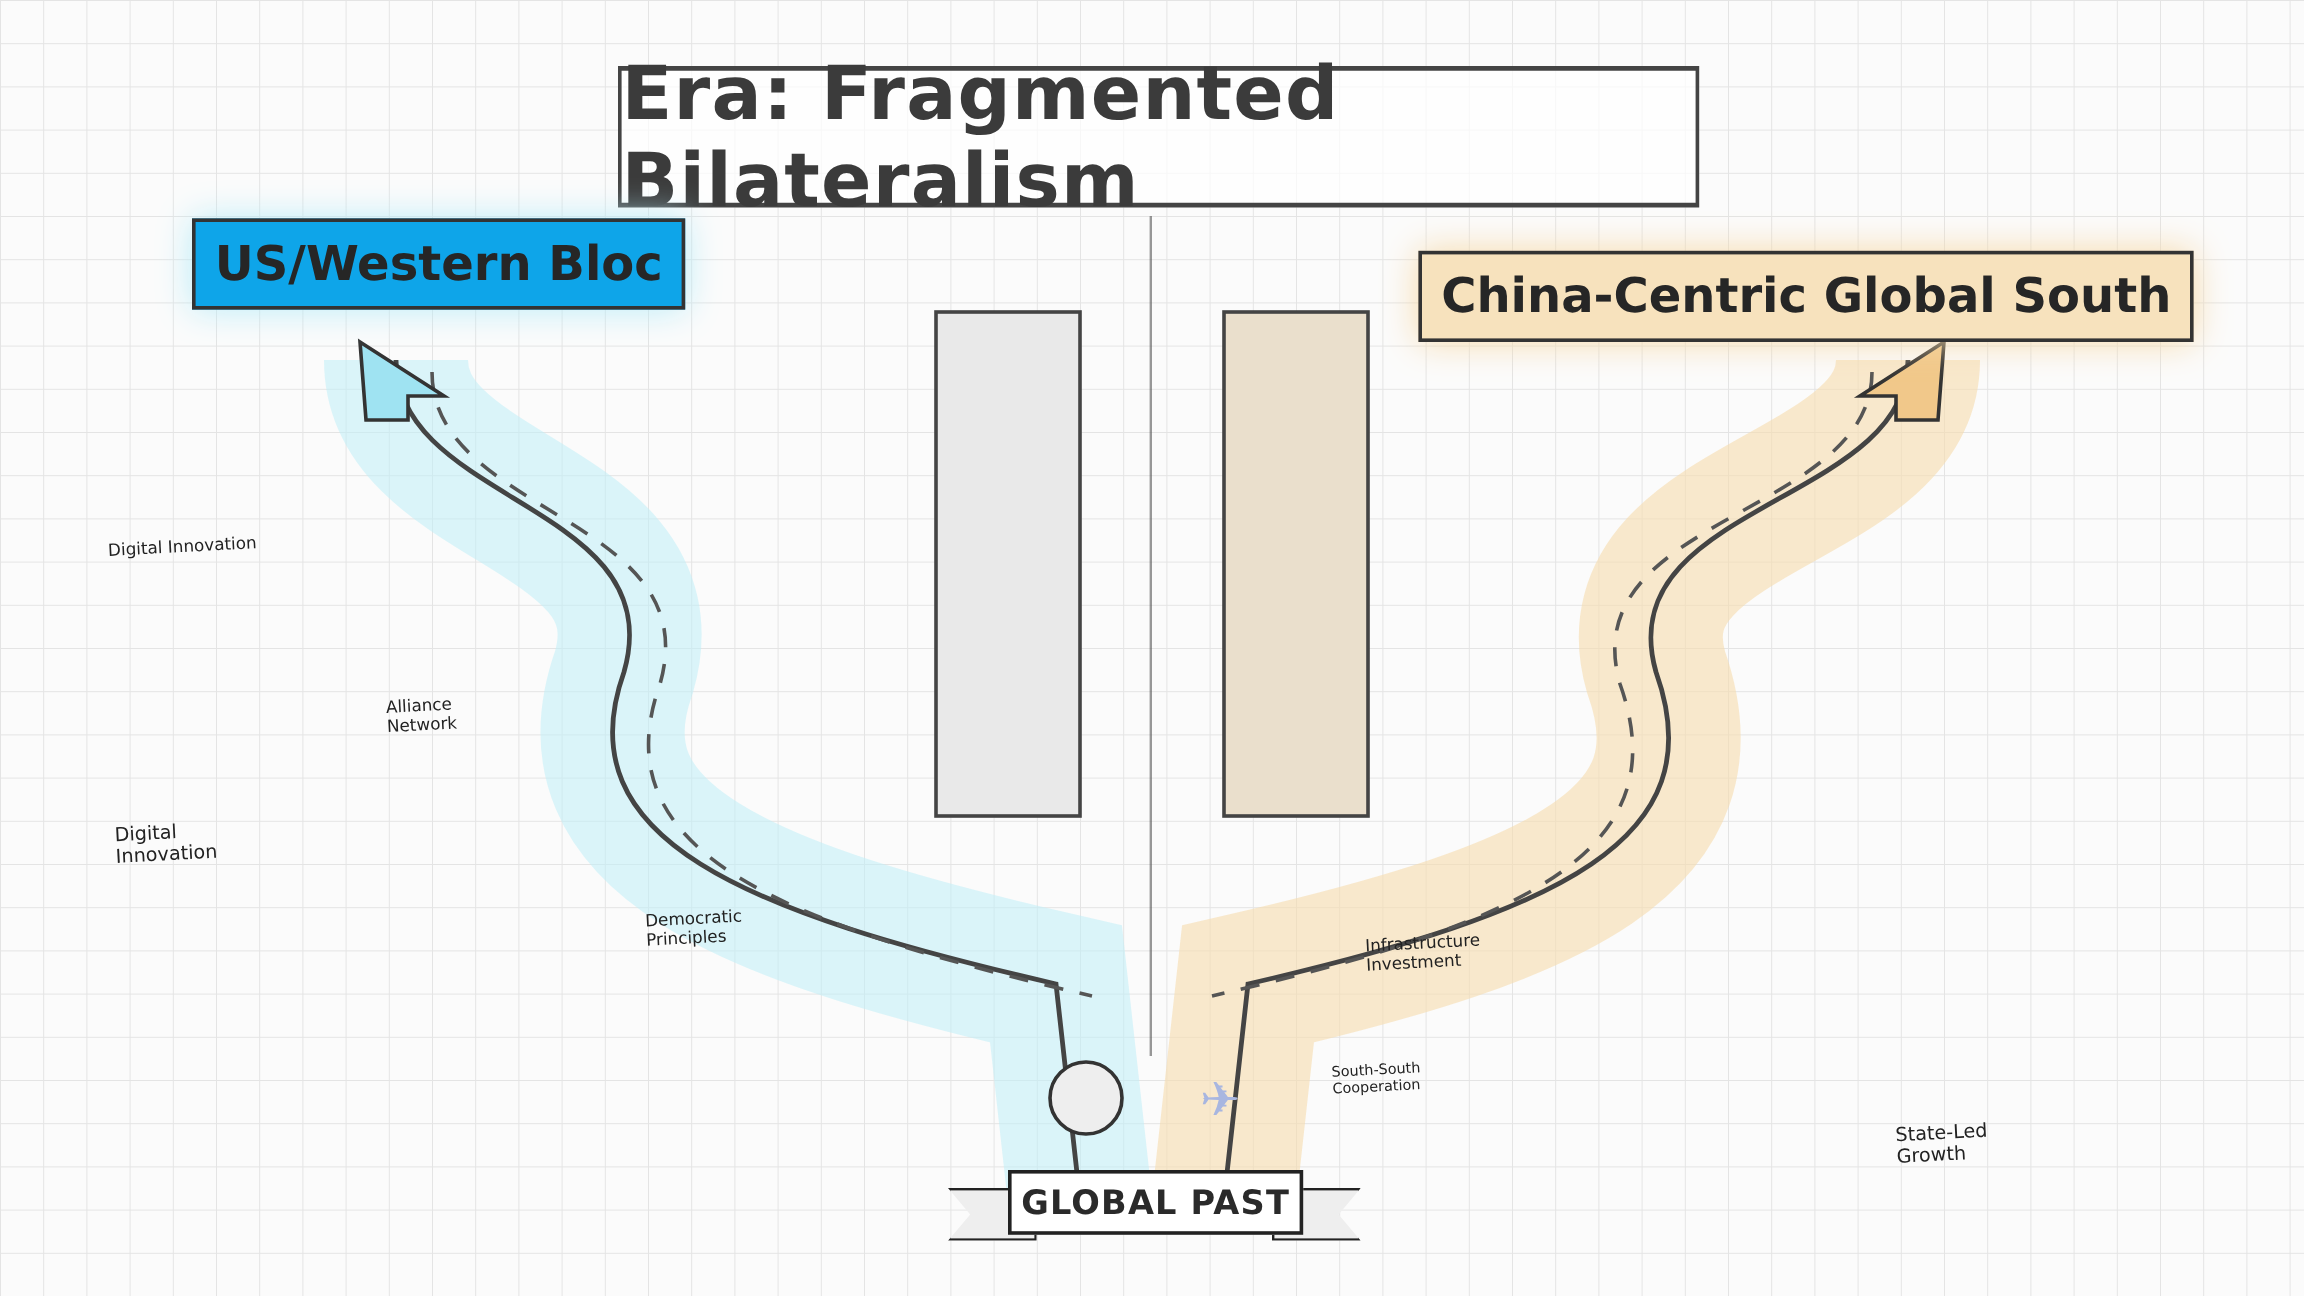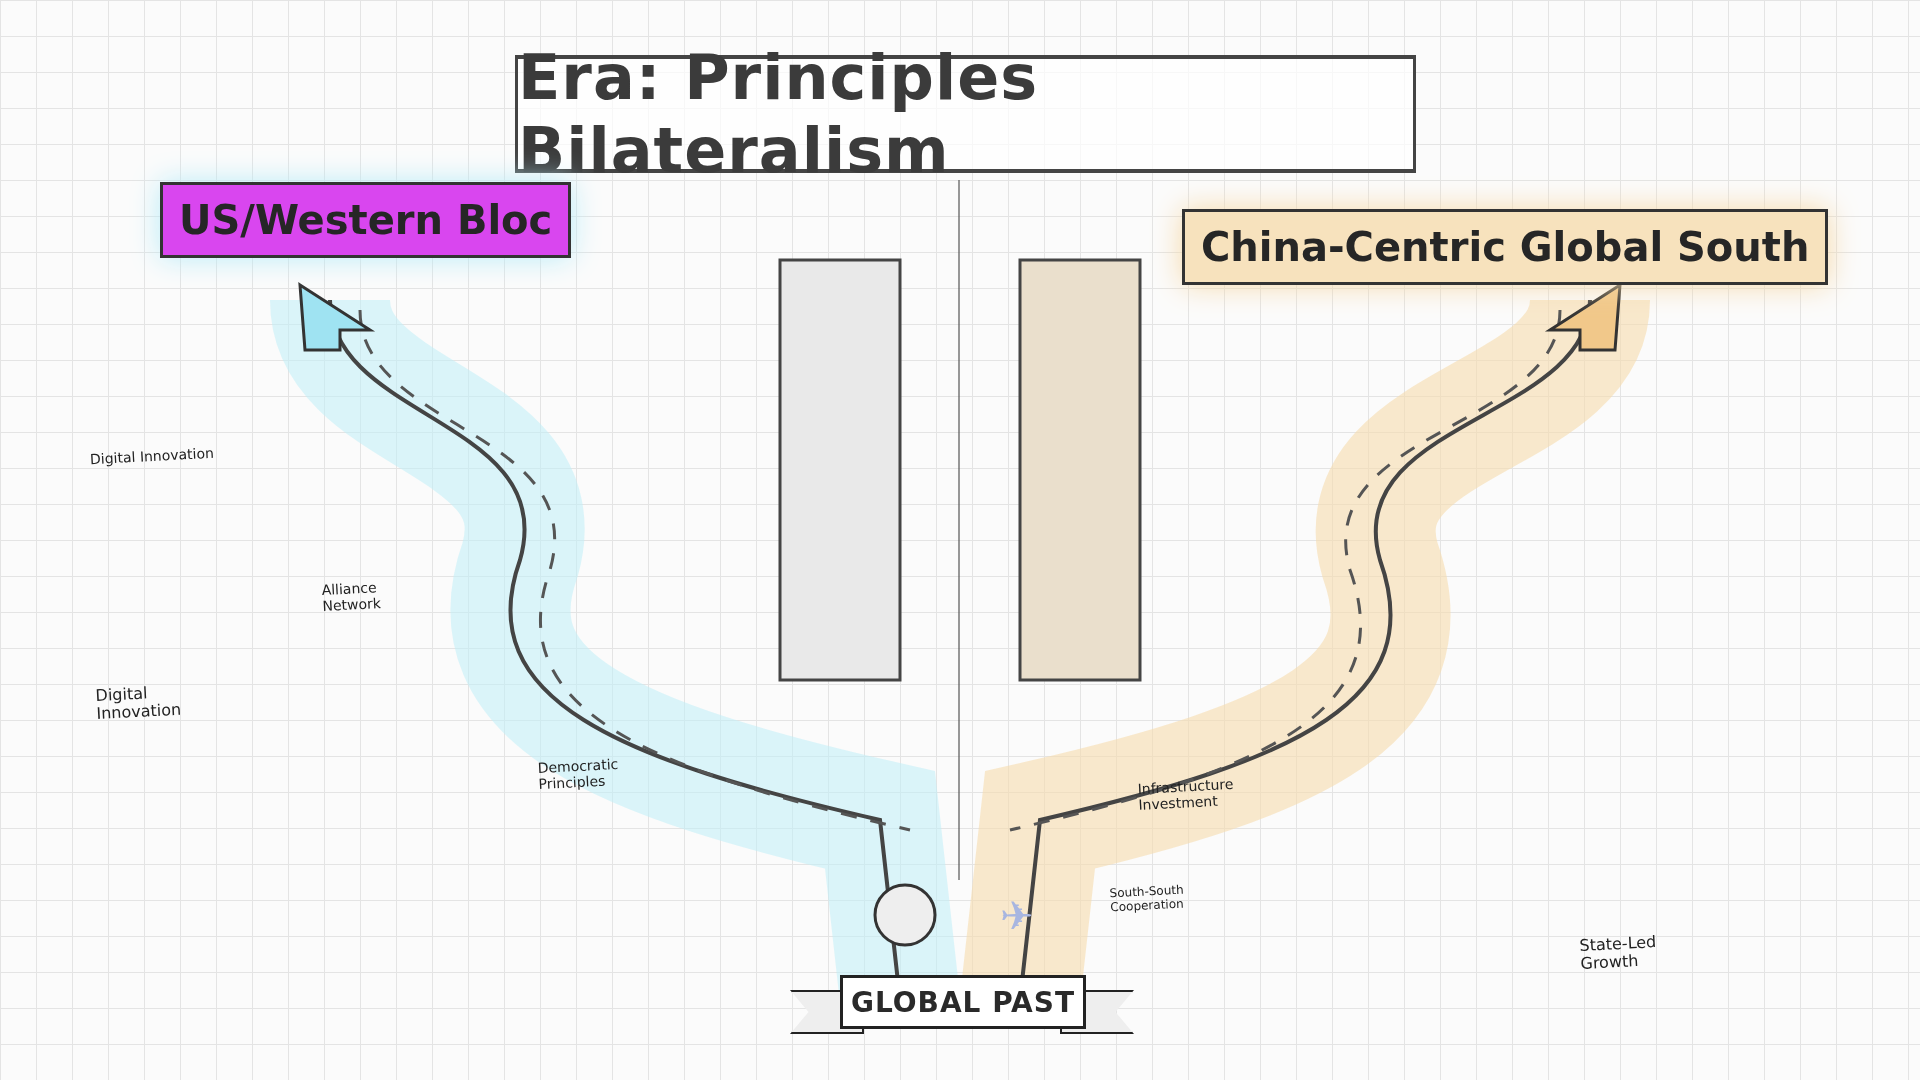--- a/index.html
+++ b/index.html
@@ -25,21 +25,21 @@
     font-family: "DejaVu Sans", sans-serif; font-weight: bold;
     font-size: 62px; color: #3b3b3b; letter-spacing: 1px;
   }
   .bloc-label {
     height: 70px; display: flex; align-items: center; padding: 0 16px;
     border-top: 3px solid #333; border-bottom: 3px solid #333;
     border-left: 3px solid #333; border-right: 3px solid #333;
     font-family: "DejaVu Sans", sans-serif; font-weight: bold; font-size: 40px;
     color: #262626;
   }
-  .west { left: 160px; top: 182px; background: #d946ef; box-shadow: 0 0 30px #b9ecf8; }
+  .west { left: 160px; top: 182px; background: #0ea5e9; box-shadow: 0 0 30px #b9ecf8; }
   .south { left: 1182px; top: 182px; background: #f7e2bd; box-shadow: 0 0 30px #f6d9a8; margin-top: 27px; }
   .note {
     font-family: "DejaVu Sans", sans-serif; font-size: 14px; line-height: 1.15;
     color: #222; transform: rotate(-3deg);
   }
   .banner {
     left: 840px; top: 975px; width: 240px; height: 48px;
     background: #fff; border: 3px solid #222;
     display: flex; align-items: center; justify-content: center;
     font-family: "DejaVu Sans", sans-serif; font-size: 28px; letter-spacing: 1px; font-weight: bold;
@@ -68,21 +68,21 @@
   <rect x="780" y="260" width="120" height="420" fill="#e9e9e9" stroke="#444" stroke-width="3"></rect>
   <rect x="1020" y="260" width="120" height="420" fill="#eadfcc" stroke="#444" stroke-width="3"></rect>
 
   <circle cx="905" cy="915" r="30" fill="#eee" stroke="#333" stroke-width="3"></circle>
   <text x="1000" y="930" font-size="40" fill="#a8b6e0">✈</text>
 </svg>
 
 <div class="abs divider"></div>
 
 <div class="abs frame-title">
-  <span>Era: Principles Bilateralism</span>
+  <span>Era: Fragmented Bilateralism</span>
 </div>
 
 <div class="abs bloc-label west">US/Western Bloc</div>
 <div class="abs bloc-label south">China-Centric Global South</div>
 
 <div class="abs note" style="left:90px;top:448px;">Digital Innovation</div>
 <div class="abs note" style="left:322px;top:580px;width:80px;">Alliance Network</div>
 <div class="abs note" style="left:96px;top:685px;width:80px;font-size:16px;">Digital Innovation</div>
 <div class="abs note" style="left:538px;top:758px;width:80px;">Democratic Principles</div>
 

